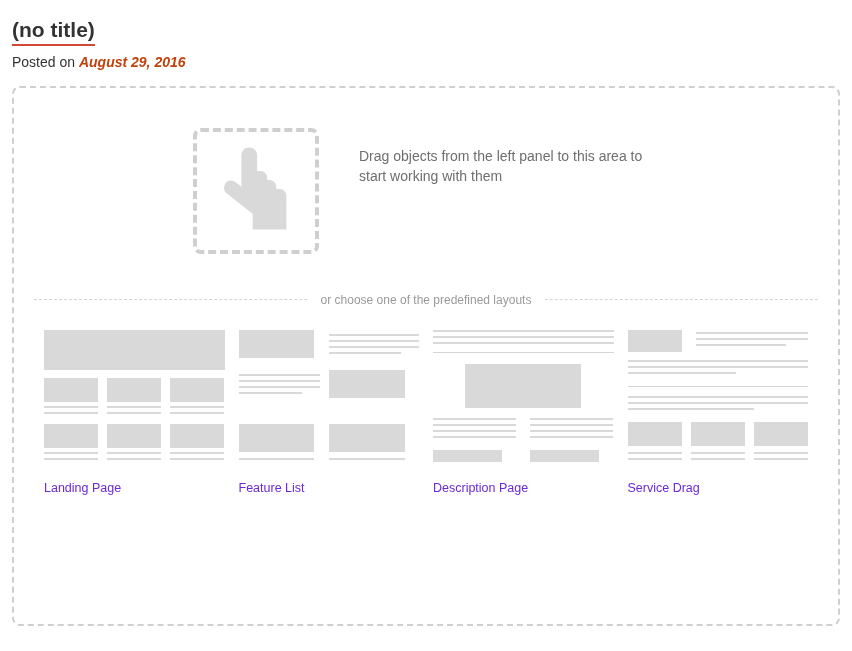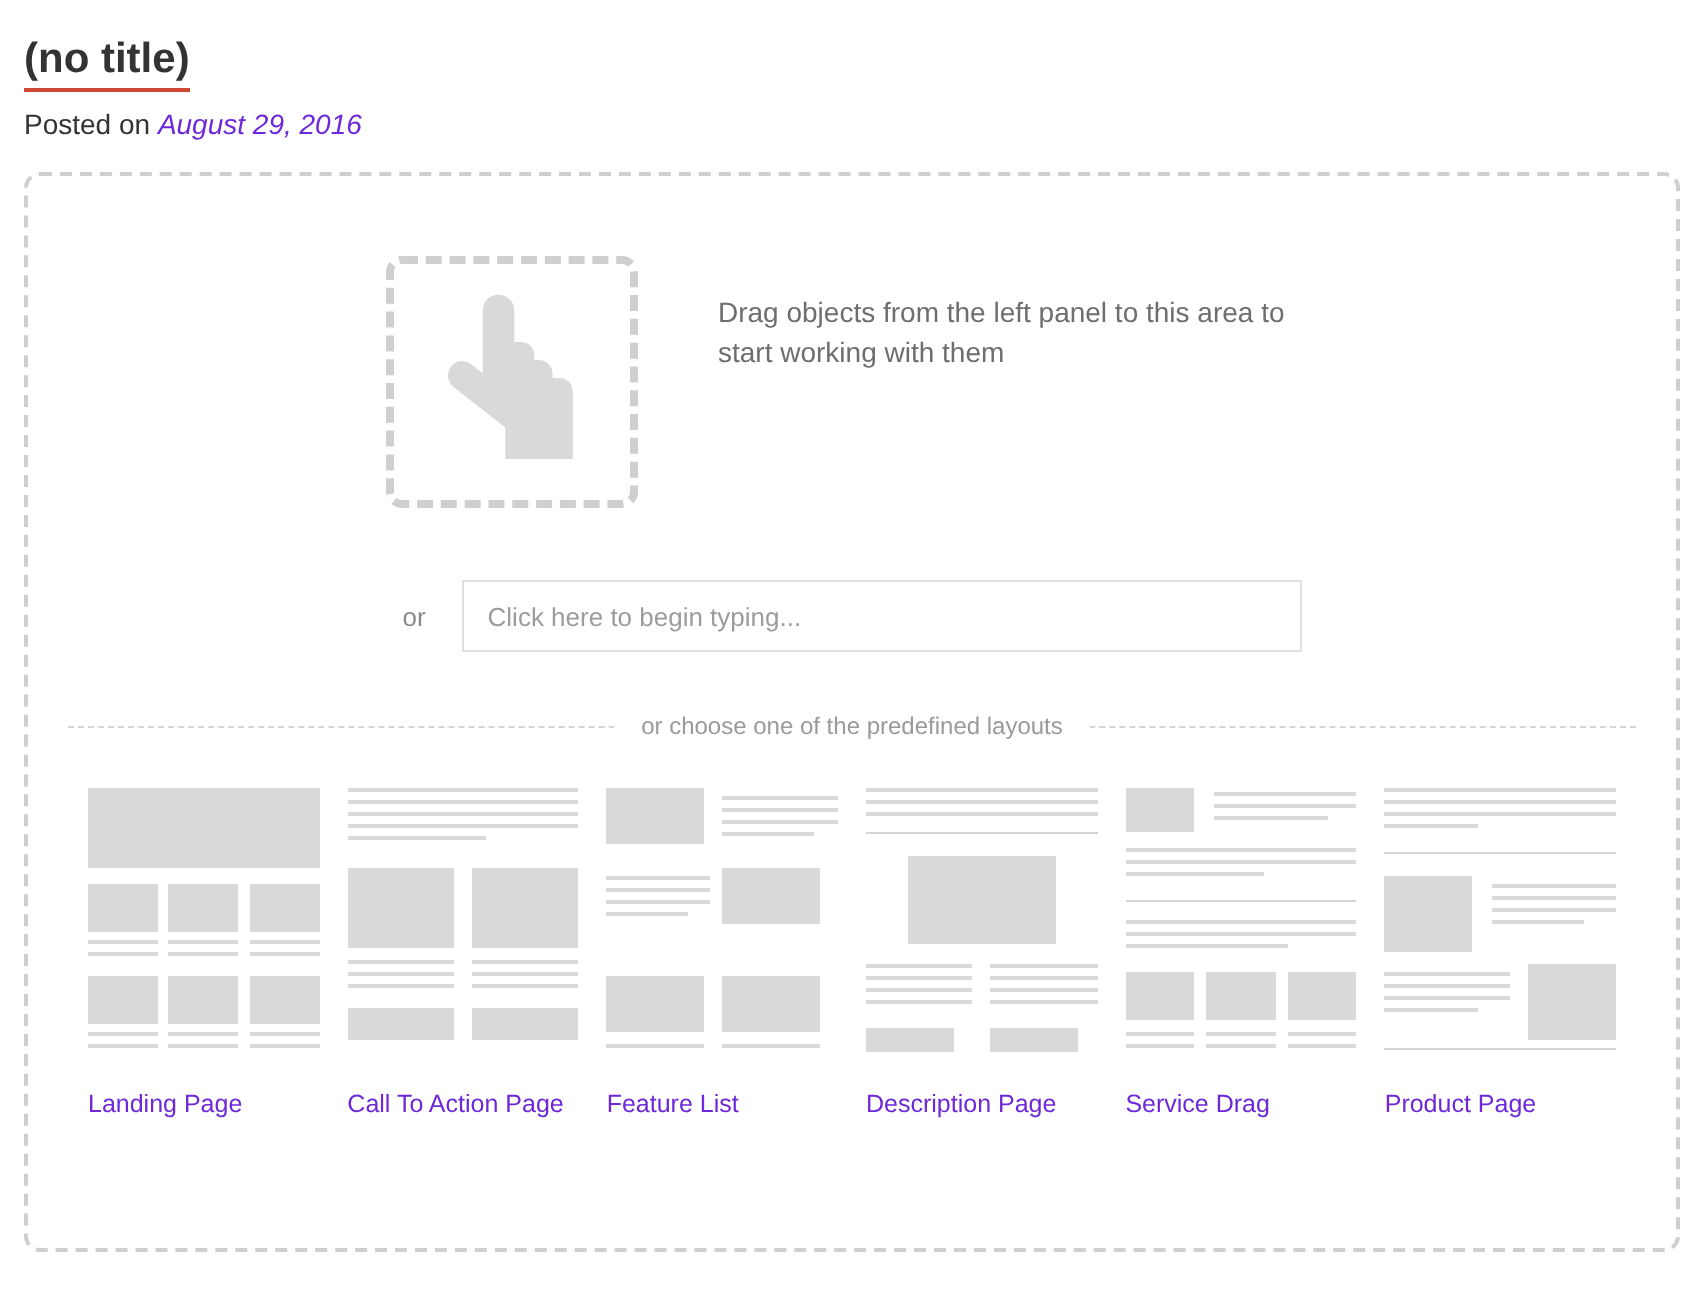--- a/index.html
+++ b/index.html
@@ -19,22 +19,23 @@
     border-bottom: 2px solid #d14836;
     padding-bottom: 2px;
     margin-bottom: 8px;
   }
   .posted-line {
     font-size: 14px;
     color: #333;
     margin-bottom: 16px;
   }
   .posted-date {
-    color: #6d28d9;
+    color: #c2410c;
     font-style: italic;
+    font-weight: bold;
   }
   .editor-canvas {
     border: 2px dashed #cfcfcf;
     border-radius: 8px;
     padding: 40px 20px 24px 20px;
     min-height: 540px;
   }
   .drag-section {
     display: flex;
     align-items: flex-start;
@@ -153,24 +154,20 @@
         <svg viewBox="0 0 60 80">
             <path fill="#d9d9d9" d="M24 3c-4 0-7 3-7 7v28l-5-4c-3-2.5-7.5-2-9.5 1.5-1.7 3-1 6.5 1.5 8.5L27 62v14h30V46c0-3.5-2.5-6-6-6h-3v-2c0-3.3-2.7-6-6-6h-2v-2c0-3.3-2.7-6-6-6h-3V10c0-4-3-7-7-7z"></path>
           </svg>
       </span>
     </div>
     <div class="drag-text-col">
       <div class="drag-instructions">Drag objects from the left panel to this area to start working with them</div>
     </div>
   </div>
 
-  <div class="or-row">
-    <span class="or-label">or</span>
-    <input type="text" class="typing-input" placeholder="Click here to begin typing..." style="">
-  </div>
 
   <div class="divider-label">
     <span>or choose one of the predefined layouts</span>
   </div>
 
   <div class="layouts-row">
 
     <div class="layout-option">
       <div class="layout-thumb">
         <div class="blk" style="left:0;top:0;width:100%;height:40px"></div>
@@ -189,40 +186,20 @@
         <div class="ln" style="left:0;top:122px;width:30%"></div>
         <div class="ln" style="left:35%;top:122px;width:30%"></div>
         <div class="ln" style="left:70%;top:122px;width:30%"></div>
         <div class="ln" style="left:0;top:128px;width:30%"></div>
         <div class="ln" style="left:35%;top:128px;width:30%"></div>
         <div class="ln" style="left:70%;top:128px;width:30%"></div>
       </div>
       <div class="layout-label">Landing Page</div>
     </div>
 
-    <div class="layout-option">
-      <div class="layout-thumb">
-        <div class="ln" style="left:0;top:0;width:100%"></div>
-        <div class="ln" style="left:0;top:6px;width:100%"></div>
-        <div class="ln" style="left:0;top:12px;width:100%"></div>
-        <div class="ln" style="left:0;top:18px;width:100%"></div>
-        <div class="ln" style="left:0;top:24px;width:60%"></div>
-        <div class="blk" style="left:0;top:40px;width:46%;height:40px"></div>
-        <div class="blk" style="left:54%;top:40px;width:46%;height:40px"></div>
-        <div class="ln" style="left:0;top:86px;width:46%"></div>
-        <div class="ln" style="left:54%;top:86px;width:46%"></div>
-        <div class="ln" style="left:0;top:92px;width:46%"></div>
-        <div class="ln" style="left:54%;top:92px;width:46%"></div>
-        <div class="ln" style="left:0;top:98px;width:46%"></div>
-        <div class="ln" style="left:54%;top:98px;width:46%"></div>
-        <div class="blk" style="left:0;top:110px;width:46%;height:16px"></div>
-        <div class="blk" style="left:54%;top:110px;width:46%;height:16px"></div>
-      </div>
-      <div class="layout-label">Call To Action Page</div>
-    </div>
 
     <div class="layout-option">
       <div class="layout-thumb">
         <div class="blk" style="left:0;top:0;width:42%;height:28px"></div>
         <div class="ln" style="left:50%;top:4px;width:50%"></div>
         <div class="ln" style="left:50%;top:10px;width:50%"></div>
         <div class="ln" style="left:50%;top:16px;width:50%"></div>
         <div class="ln" style="left:50%;top:22px;width:40%"></div>
         <div class="blk" style="left:50%;top:40px;width:42%;height:28px"></div>
         <div class="ln" style="left:0;top:44px;width:45%"></div>
@@ -277,39 +254,18 @@
         <div class="ln" style="left:0;top:122px;width:30%"></div>
         <div class="ln" style="left:35%;top:122px;width:30%"></div>
         <div class="ln" style="left:70%;top:122px;width:30%"></div>
         <div class="ln" style="left:0;top:128px;width:30%"></div>
         <div class="ln" style="left:35%;top:128px;width:30%"></div>
         <div class="ln" style="left:70%;top:128px;width:30%"></div>
       </div>
       <div class="layout-label">Service Drag</div>
     </div>
 
-    <div class="layout-option">
-      <div class="layout-thumb">
-        <div class="ln" style="left:0;top:0;width:100%"></div>
-        <div class="ln" style="left:0;top:6px;width:100%"></div>
-        <div class="ln" style="left:0;top:12px;width:100%"></div>
-        <div class="ln" style="left:0;top:18px;width:40%"></div>
-        <div class="ln" style="left:0;top:32px;width:100%;height:1px;background:#d4d4d4"></div>
-        <div class="blk" style="left:0;top:44px;width:38%;height:38px"></div>
-        <div class="ln" style="left:46%;top:48px;width:54%"></div>
-        <div class="ln" style="left:46%;top:54px;width:54%"></div>
-        <div class="ln" style="left:46%;top:60px;width:54%"></div>
-        <div class="ln" style="left:46%;top:66px;width:40%"></div>
-        <div class="blk" style="left:62%;top:88px;width:38%;height:38px"></div>
-        <div class="ln" style="left:0;top:92px;width:54%"></div>
-        <div class="ln" style="left:0;top:98px;width:54%"></div>
-        <div class="ln" style="left:0;top:104px;width:54%"></div>
-        <div class="ln" style="left:0;top:110px;width:40%"></div>
-        <div class="ln" style="left:0;top:130px;width:100%;height:1px;background:#d4d4d4"></div>
-      </div>
-      <div class="layout-label">Product Page</div>
-    </div>
 
   </div>
 </div>
 
 
 
 
 </body></html>

